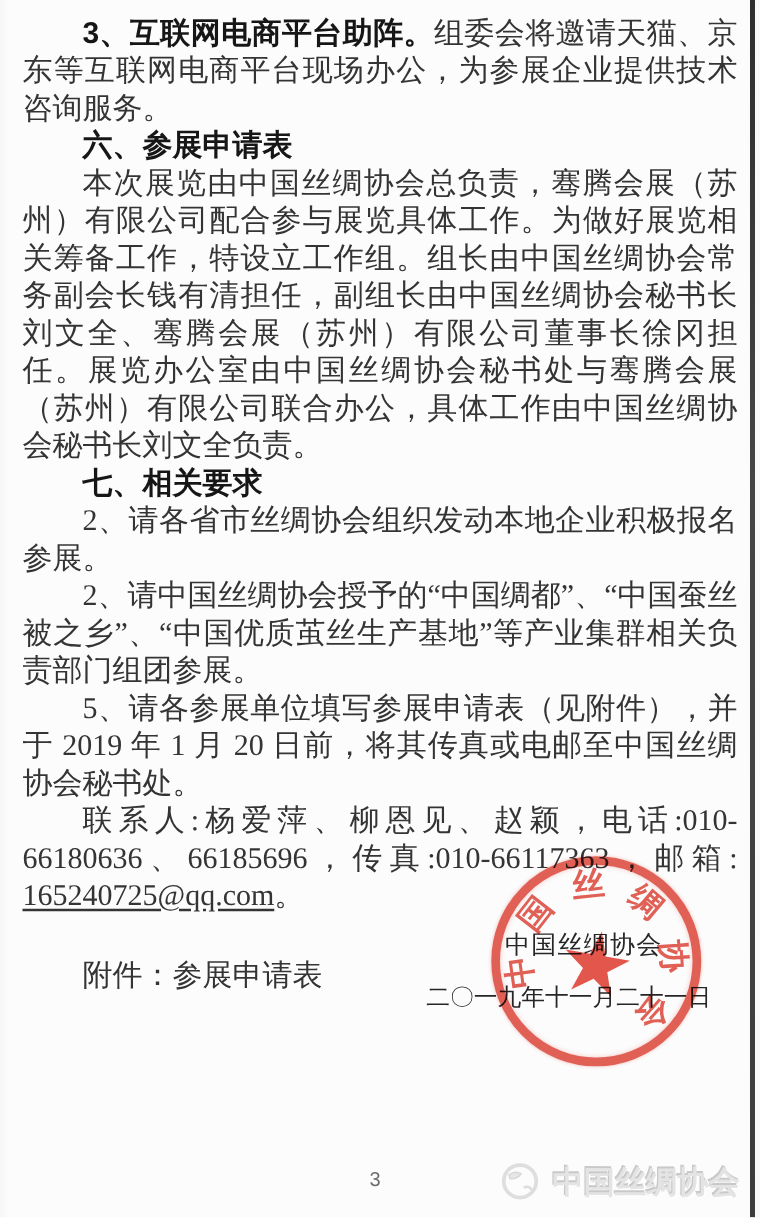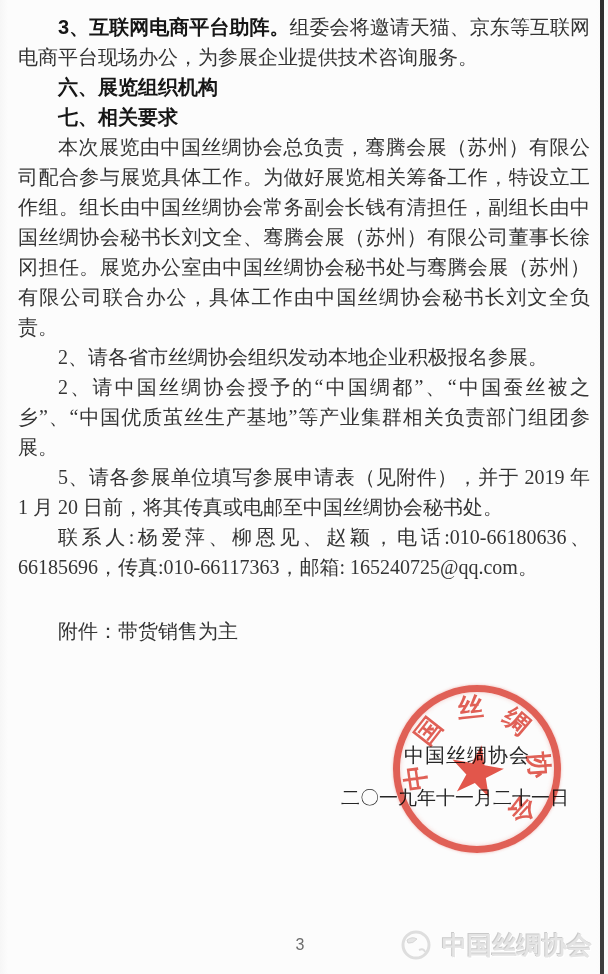--- a/index.html
+++ b/index.html
@@ -18,35 +18,35 @@
   .scan-edge {
     position: absolute; top: 0; left: 600px;
     width: 4px; height: 974px;
     background: linear-gradient(180deg, #2e2e2e 0%, #454545 40%, #3c3c3c 100%);
     filter: blur(0.3px);
   }
   .content {
     position: absolute; top: 12px; left: 18px;
     width: 572px;
     color: #343434;
-    font-size: 20px;
+    font-size: 24px;
     line-height: 30px;
     text-align: justify;
   }
   .para { margin: 0; text-indent: 2em; }
   .para-heading {
     font-family: "Liberation Sans", sans-serif;
     font-weight: 700; color: #151515;
   }
   .para-attachment { margin-top: 34px; }
   .run-bold {
     font-family: "Liberation Sans", sans-serif;
     font-weight: 700; color: #161616;
   }
-  .run-underline { text-underline-offset: 3px; }
+  .run-underline { text-decoration: underline; text-underline-offset: 3px; }
 
   
   .sig-org {
     position: absolute; top: 742px; left: 404px;
     font-size: 20px; color: #262626; letter-spacing: 1px; white-space: nowrap;
   }
   .sig-date {
     position: absolute; top: 738px; left: 341px;
     font-size: 19px; color: #262626; white-space: nowrap; margin-top: 47px;
   }
@@ -93,28 +93,28 @@
     white-space: nowrap;
   }
 </style>
 </head>
 <body>
 
 <div class="page">
 
   <div class="content">
       <p class="para para-body"><span class="run-bold">3、互联网电商平台助阵。</span><span>组委会将邀请天猫、京东等互联网电商平台现场办公，为参展企业提供技术咨询服务。</span></p>
-      <p class="para para-heading"><span class="run-bold">六、展览组织机构</span></p>
+      <p class="para para-heading"><span class="run-bold">六、参展申请表</span></p>
+      <p class="para para-body"><span>本次展览由中国丝绸协会总负责，骞腾会展（苏州）有限公司配合参与展览具体工作。为做好展览相关筹备工作，特设立工作组。组长由中国丝绸协会常务副会长钱有清担任，副组长由中国丝绸协会秘书长刘文全、骞腾会展（苏州）有限公司董事长徐冈担任。展览办公室由中国丝绸协会秘书处与骞腾会展（苏州）有限公司联合办公，具体工作由中国丝绸协会秘书长刘文全负责。</span></p>
       <p class="para para-heading"><span class="run-bold">七、相关要求</span></p>
-      <p class="para para-body"><span>本次展览由中国丝绸协会总负责，骞腾会展（苏州）有限公司配合参与展览具体工作。为做好展览相关筹备工作，特设立工作组。组长由中国丝绸协会常务副会长钱有清担任，副组长由中国丝绸协会秘书长刘文全、骞腾会展（苏州）有限公司董事长徐冈担任。展览办公室由中国丝绸协会秘书处与骞腾会展（苏州）有限公司联合办公，具体工作由中国丝绸协会秘书长刘文全负责。</span></p>
       <p class="para para-body"><span>2、请各省市丝绸协会组织发动本地企业积极报名参展。</span></p>
       <p class="para para-body"><span>2、请中国丝绸协会授予的“中国绸都”、“中国蚕丝被之乡”、“中国优质茧丝生产基地”等产业集群相关负责部门组团参展。</span></p>
       <p class="para para-body"><span>5、请各参展单位填写参展申请表（见附件），并于 2019 年 1 月 20 日前，将其传真或电邮至中国丝绸协会秘书处。</span></p>
       <p class="para para-body"><span>联系人:杨爱萍、柳恩见、赵颖，电话:010-66180636、66185696，传真:010-66117363，邮箱: </span><span class="run-underline">165240725@qq.com</span><span>。</span></p>
-      <p class="para para-attachment"><span>附件：带货销售为主</span></p>
+      <p class="para para-attachment"><span>附件：参展申请表</span></p>
     </div>
 
   <div class="sig-org">中国丝绸协会</div>
   <div class="sig-date">二〇一九年十一月二十一日</div>
 
   <div class="stamp">
     <div class="stamp-circle" style="border: 7px solid rgb(223, 75, 64);"></div>
     <svg class="stamp-star" width="58" height="58" viewBox="0 0 64 64">
       <polygon points="32,3.2 39,24.3 60.8,24.3 42.9,37.8 49.9,58.2 32,45.4 14.1,58.2 21.1,37.8 3.2,24.3 25,24.3" transform="rotate(10 32 32)" fill="#e23f33"></polygon>
     </svg>

